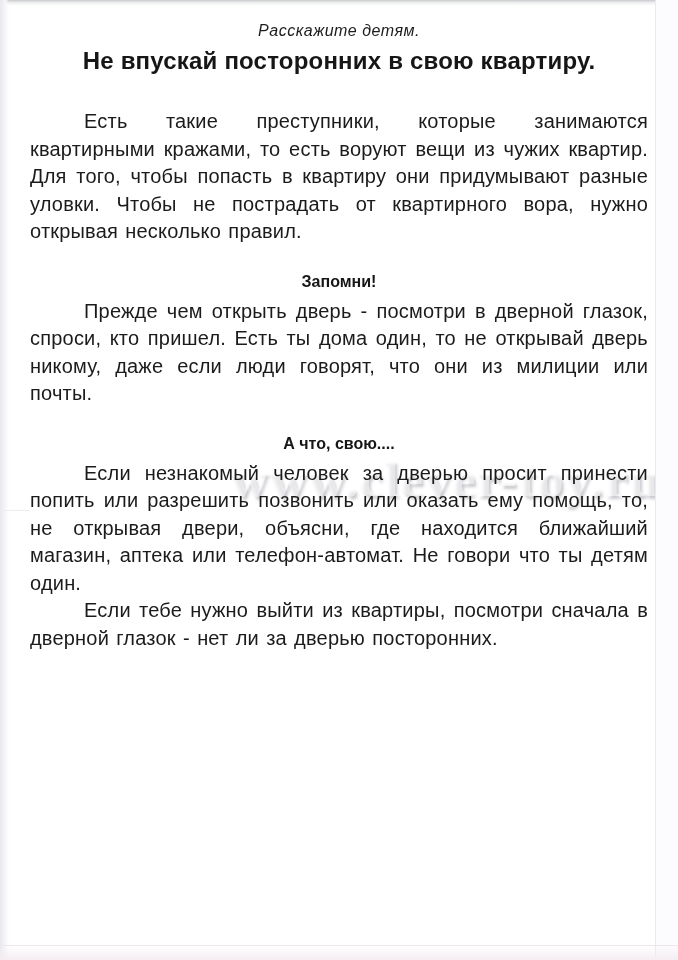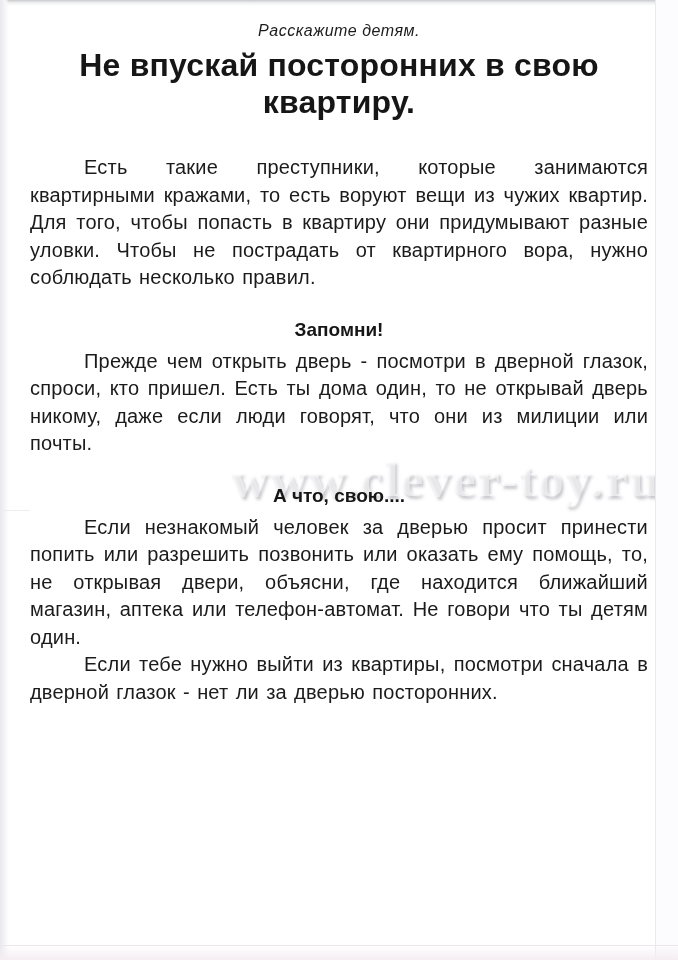--- a/index.html
+++ b/index.html
@@ -66,58 +66,58 @@
     text-align: center;
     font-style: italic;
     font-weight: normal;
     font-size: 16px;
     letter-spacing: 0.5px;
     color: #1c1c1c;
   }
   .title {
     text-align: center;
     font-weight: bold;
-    font-size: 32px;
+    font-size: 24px;
     margin-top: 7px;
     letter-spacing: 0.2px;
     color: #161616;
   }
   .para {
     font-size: 20px;
     line-height: 27.5px;
     text-align: justify;
     text-indent: 54px;
     letter-spacing: 0.2px;
     word-spacing: 1.5px;
     color: #1b1b1b;
   }
   .para-first { margin-top: 33px; }
   .section-heading {
     text-align: center;
     font-weight: bold;
-    font-size: 19px;
+    font-size: 16px;
     margin-top: 27px;
     margin-bottom: 7px;
     color: #161616;
   }
 </style>
 </head>
 <body>
 
 <div class="page">
 
   <div class="watermark">www.clever-toy.ru</div>
 
   <div class="content">
 
     <div class="supertitle">Расскажите детям.</div>
 
     <h1 class="title">Не впускай посторонних в свою квартиру.</h1>
 
-    <p class="para para-first">Есть такие преступники, которые занимаются квартирными кражами, то есть воруют вещи из чужих квартир. Для того, чтобы попасть в квартиру они придумывают разные уловки. Чтобы не пострадать от квартирного вора, нужно соблюдать несколько правил.</p>
+    <p class="para para-first">Есть такие преступники, которые занимаются квартирными кражами, то есть воруют вещи из чужих квартир. Для того, чтобы попасть в квартиру они придумывают разные уловки. Чтобы не пострадать от квартирного вора, нужно открывая несколько правил.</p>
 
     <h2 class="section-heading">Запомни!</h2>
 
     <p class="para">Прежде чем открыть дверь - посмотри в дверной глазок, спроси, кто пришел. Есть ты дома один, то не открывай дверь никому, даже если люди говорят, что они из милиции или почты.</p>
 
     <h2 class="section-heading">А что, свою....</h2>
 
     <p class="para">Если незнакомый человек за дверью просит принести попить или разрешить позвонить или оказать ему помощь, то, не открывая двери, объясни, где находится ближайший магазин, аптека или телефон-автомат. Не говори что ты детям один.</p>
 
     <p class="para">Если тебе нужно выйти из квартиры, посмотри сначала в дверной глазок - нет ли за дверью посторонних.</p>

